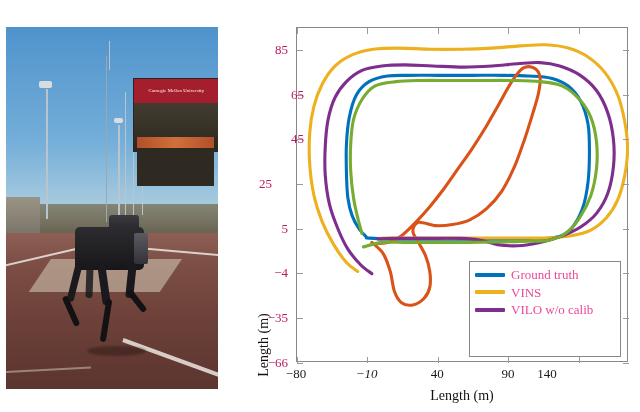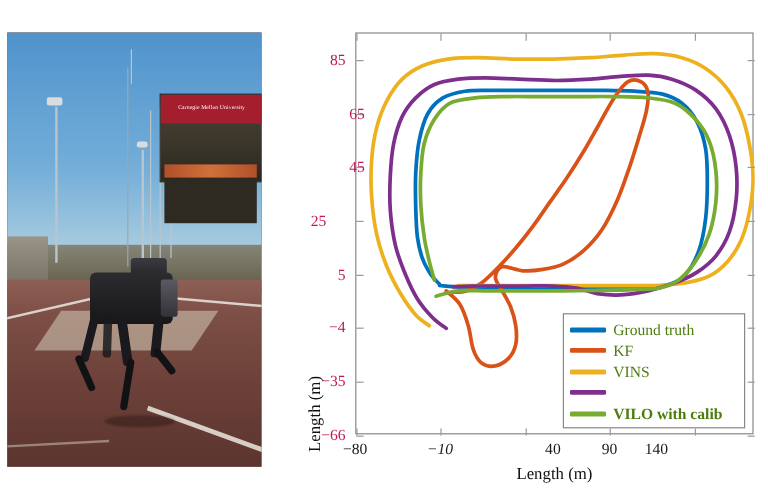--- a/index.html
+++ b/index.html
@@ -78,21 +78,21 @@
   .yaxis-title{position:absolute;left:-24px;top:172px;
        font-family:"Liberation Serif",serif;font-size:14px;color:#111;
        transform:rotate(-90deg);transform-origin:center center;white-space:nowrap;}
 
   
   .legend{position:absolute;left:469px;top:261px;width:152px;height:96px;
        background:#fff;border:1.2px solid #888;box-sizing:border-box;
        padding:4px 5px 3px 5px;}
   .leg-row{display:flex;align-items:center;height:17.5px;}
   .leg-swatch{width:30px;height:4px;border-radius:1px;flex:0 0 auto;margin-right:6px;}
-  .leg-text{font-family:"Liberation Serif",serif;font-size:13px;color:#4d7c0f;
+  .leg-text{font-family:"Liberation Serif",serif;font-size:13px;color:#ec4899;
        line-height:13px;white-space:nowrap;}
   .leg-text.bold{font-weight:bold;}
 </style>
 </head>
 <body>
 
 <div id="root">
 
 
   <div class="photo">
@@ -185,45 +185,38 @@
       <div class="ytick-lbl" style="left: 244px; width: 44px; top: 266.167px;">−4</div>
       <div class="ytick-lbl" style="left: 244px; width: 44px; top: 221.5px;">5</div>
       <div class="ytick-lbl" style="left: 228px; width: 44px; top: 176.833px;">25</div>
       <div class="ytick-lbl" style="left: 260px; width: 44px; top: 132.167px; font-family: Liberation Serif, serif;">45</div>
       <div class="ytick-lbl" style="left: 260px; width: 44px; top: 87.5px;">65</div>
       <div class="ytick-lbl" style="left: 244px; width: 44px; top: 42.8333px;">85</div>
     </div>
   <div id="xlabels">
       <div class="xtick-lbl" style="left: 266px; width: 60px; top: 367px;">−80</div>
       <div class="xtick-lbl" style="left: 336.638px; width: 60px; top: 367px; font-style: italic;">−10</div>
-      <div class="xtick-lbl" style="left: 407.277px; width: 60px; top: 367px; text-align: right;">40</div>
+      <div class="xtick-lbl" style="left: 407.277px; width: 60px; top: 367px;">40</div>
       <div class="xtick-lbl" style="left: 477.915px; width: 60px; top: 367px;">90</div>
       <div class="xtick-lbl" style="left: 517px; width: 60px; top: 367px;">140</div>
     </div>
 
   <div class="xaxis-title">Length (m)</div>
   <div style="position:absolute;left:256px;top:165px;width:0;height:0;">
     <div class="yaxis-title">Length (m)</div>
   </div>
 
   <div class="legend" id="legend-box">
       <div class="leg-row">
         <span class="leg-swatch" style="background: rgb(0, 114, 189);"></span>
         <span class="leg-text">Ground truth</span>
       </div>
       <div class="leg-row">
-        <span class="leg-swatch" style="background: rgb(217, 83, 25);"></span>
-        <span class="leg-text">KF</span>
-      </div>
-      <div class="leg-row">
         <span class="leg-swatch" style="background: rgb(237, 177, 32);"></span>
         <span class="leg-text">VINS</span>
       </div>
       <div class="leg-row">
         <span class="leg-swatch" style="background: rgb(126, 47, 142);"></span>
-      </div>
-      <div class="leg-row">
-        <span class="leg-swatch" style="background: rgb(119, 172, 48);"></span>
-        <span class="leg-text bold">VILO with calib</span>
+        <span class="leg-text">VILO w/o calib</span>
       </div>
     </div>
 
 </div>
 
 </body></html>

